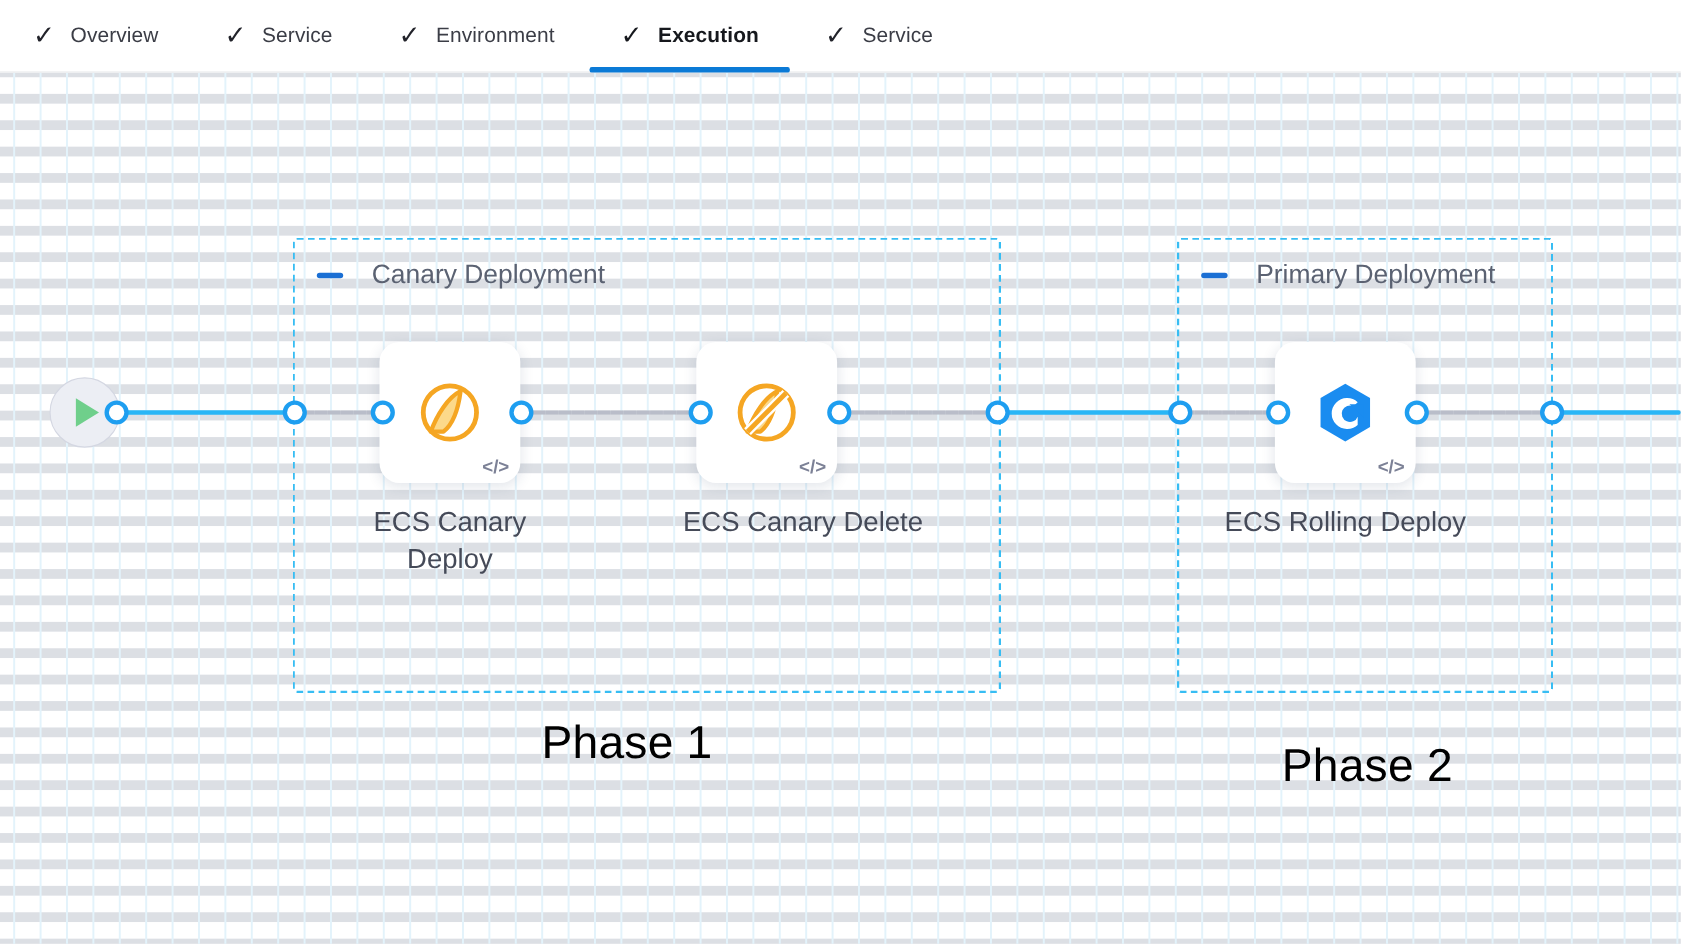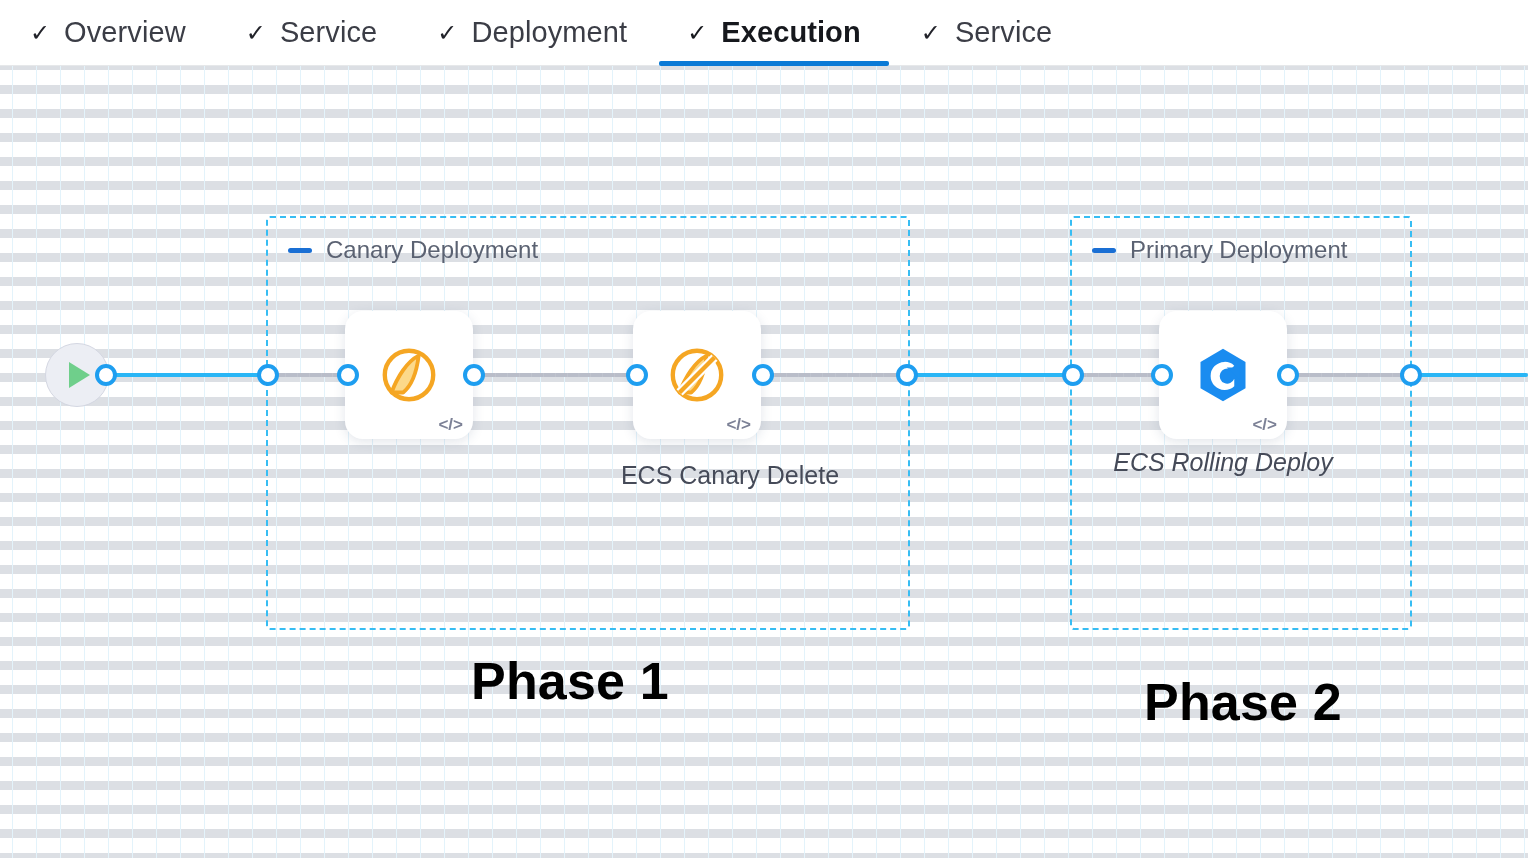--- a/index.html
+++ b/index.html
@@ -13,21 +13,21 @@
   .tabbar{
     position:absolute; left:0; top:0; width:1528px; height:66px;
     background:#ffffff; border-bottom:1px solid #e6e8ea;
     display:flex; align-items:center; z-index:30;
   }
   .tab{
     position:relative; height:66px; display:flex; align-items:center;
     gap:14px; padding:0 30px; cursor:pointer; white-space:nowrap;
   }
   .tab .tick{ font-size:24px; line-height:1; color:#22232a; }
-  .tab .tlabel{ font-size:29px; color:#3b3d46; letter-spacing:.1px; }
+  .tab .tlabel{ font-size:19px; color:#3b3d46; letter-spacing:.1px; }
   .tab.active .tlabel{ color:#16181d; font-weight:bold; }
   .tab.active .tick{ color:#16181d; }
   .tab.active:after{
     content:""; position:absolute; left:2px; right:2px; bottom:0;
     height:5px; background:#0b7ad6; border-radius:2px;
   }
 
   
   .canvas{
     position:absolute; left:0; top:66px; width:1528px; height:792px;
@@ -40,21 +40,21 @@
     overflow:hidden;
   }
 
   
   .group{
     position:absolute; border:2px dashed #37bdf3; border-radius:4px;
     background:transparent;
   }
   .group-head{
     position:absolute; left:20px; top:18px;
-    display:flex; align-items:center; gap:14px; white-space:nowrap;
+    display:flex; align-items:center; gap:26px; white-space:nowrap;
   }
   .collapse-ic{
     width:24px; height:5px; background:#1a6fd4; border-radius:3px; display:block;
   }
   .group-title{ font-size:24px; color:#5b6272; }
 
   
   .edge{ position:absolute; height:4px; border-radius:2px; }
   .edge.solid{ background:#29b6f6; }
   .edge.dash{
@@ -94,38 +94,38 @@
     font-size:17px; font-weight:bold; color:#7c8196; line-height:1;
   }
   .nodelabel{
     position:absolute; width:220px; text-align:center;
     font-size:25px; line-height:1.33; color:#454a58;
   }
 
   
   .phase{
     position:absolute; width:420px; text-align:center;
-    font-size:52px; font-weight:bold; color:#000000; letter-spacing:.2px;
+    font-size:42px; font-weight:normal; color:#000000; letter-spacing:.2px;
   }
 </style>
 </head>
 <body>
 
 <div class="tabbar">
   <div class="tab">
     <span class="tick">✓</span>
     <span class="tlabel">Overview</span>
   </div>
   <div class="tab">
     <span class="tick">✓</span>
     <span class="tlabel">Service</span>
   </div>
   <div class="tab">
     <span class="tick">✓</span>
-    <span class="tlabel">Deployment</span>
+    <span class="tlabel">Environment</span>
   </div>
   <div class="tab active">
     <span class="tick">✓</span>
     <span class="tlabel">Execution</span>
   </div>
   <div class="tab">
     <span class="tick">✓</span>
     <span class="tlabel">Service</span>
   </div>
 </div>
@@ -173,20 +173,21 @@
 
   <div class="node" style="left:345px; top:245px;">
     <span class="glyph">
       <svg width="62" height="62" viewBox="0 0 64 64">
         <circle cx="32" cy="32" r="25" fill="none" stroke="#f5a623" stroke-width="4.5"></circle>
         <path d="M14 50 C20 34 30 18 42 12 C40 28 36 42 26 50 Z" fill="#fcd98a" stroke="#f5a623" stroke-width="4" stroke-linejoin="round"></path>
       </svg>
     </span>
     <span class="code-ic">&lt;/&gt;</span>
   </div>
+  <div class="nodelabel" style="left:299px; top:393px;">ECS Canary Deploy</div>
 
   <div class="node" style="left:633px; top:245px;">
     <span class="glyph">
       <svg width="62" height="62" viewBox="0 0 64 64">
         <circle cx="32" cy="32" r="25" fill="none" stroke="#f5a623" stroke-width="4.5"></circle>
         <path d="M14 50 C20 34 30 18 42 12 C40 28 36 42 26 50 Z" fill="#fcd98a" stroke="#f5a623" stroke-width="4" stroke-linejoin="round"></path>
         <line x1="14" y1="50" x2="50" y2="14" stroke="#ffffff" stroke-width="9"></line>
         <line x1="14" y1="50" x2="50" y2="14" stroke="#f5a623" stroke-width="4.5"></line>
       </svg>
     </span>
@@ -197,18 +198,18 @@
   <div class="node" style="left:1159px; top:245px;">
     <span class="glyph">
       <svg width="60" height="60" viewBox="0 0 64 64">
         <path d="M32 4 L56 18 L56 46 L32 60 L8 46 L8 18 Z" fill="#1a8cf0"></path>
         <path d="M44 22 A15 15 0 1 0 44 44 L44 36 A8 8 0 1 1 40 26 Z" fill="#ffffff"></path>
         <path d="M36 24 L50 24 L50 38 Z" fill="#1a8cf0"></path>
       </svg>
     </span>
     <span class="code-ic">&lt;/&gt;</span>
   </div>
-  <div class="nodelabel" style="left:1113px; top:380px;font-style:italic;">ECS Rolling Deploy</div>
+  <div class="nodelabel" style="left:1113px; top:393px;">ECS Rolling Deploy</div>
 
   <div class="phase" style="left:360px; top:585px;">Phase 1</div>
   <div class="phase" style="left:1033px; top:606px;">Phase 2</div>
 
 </div>
 
 </body></html>

